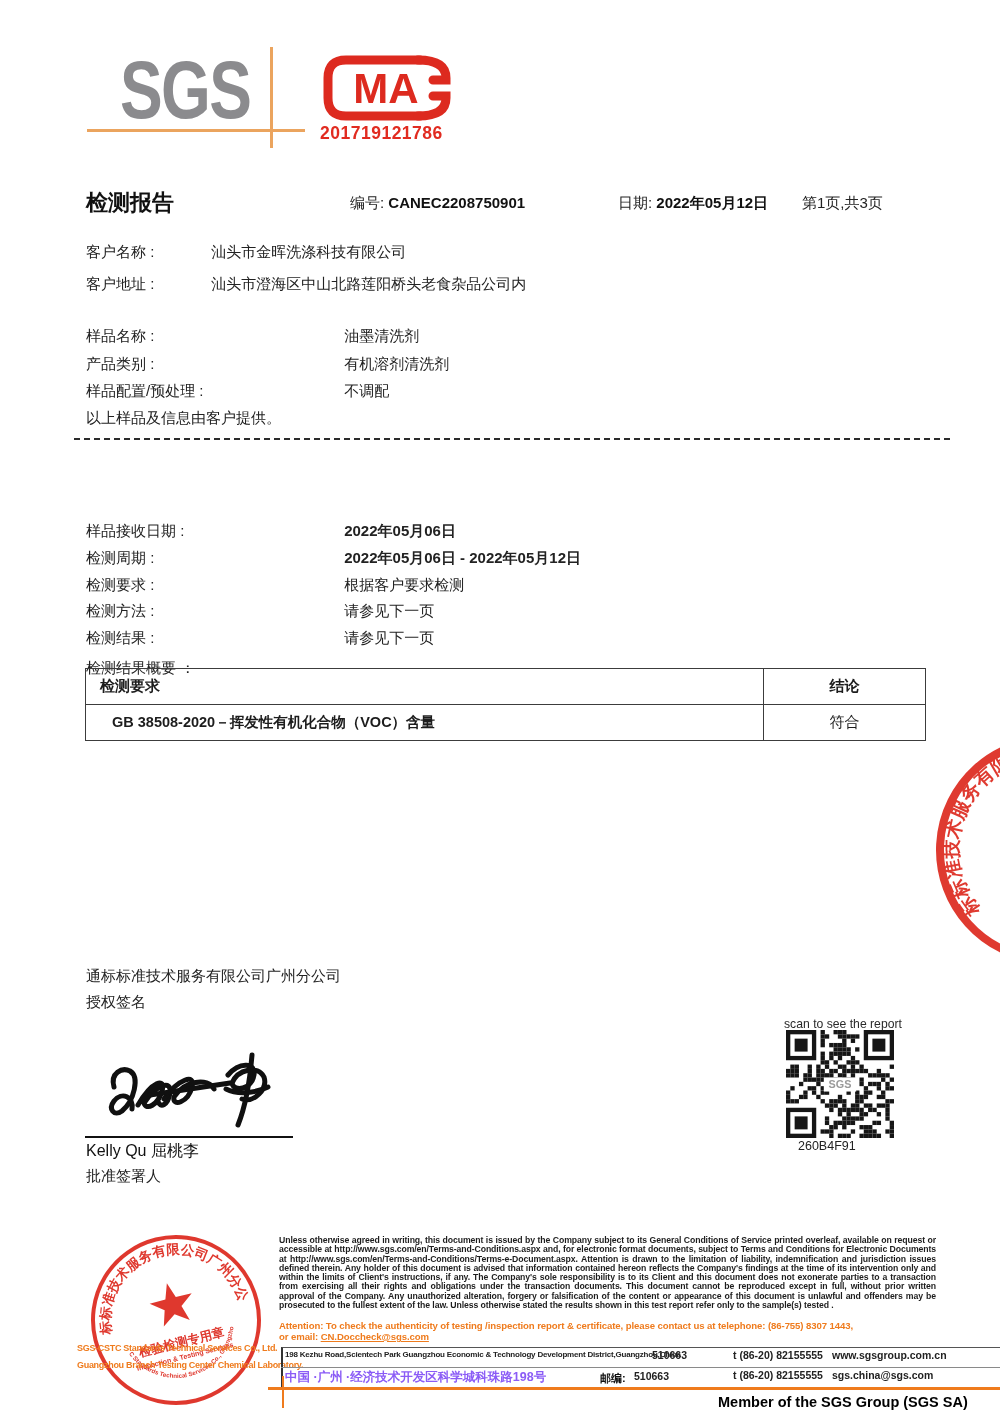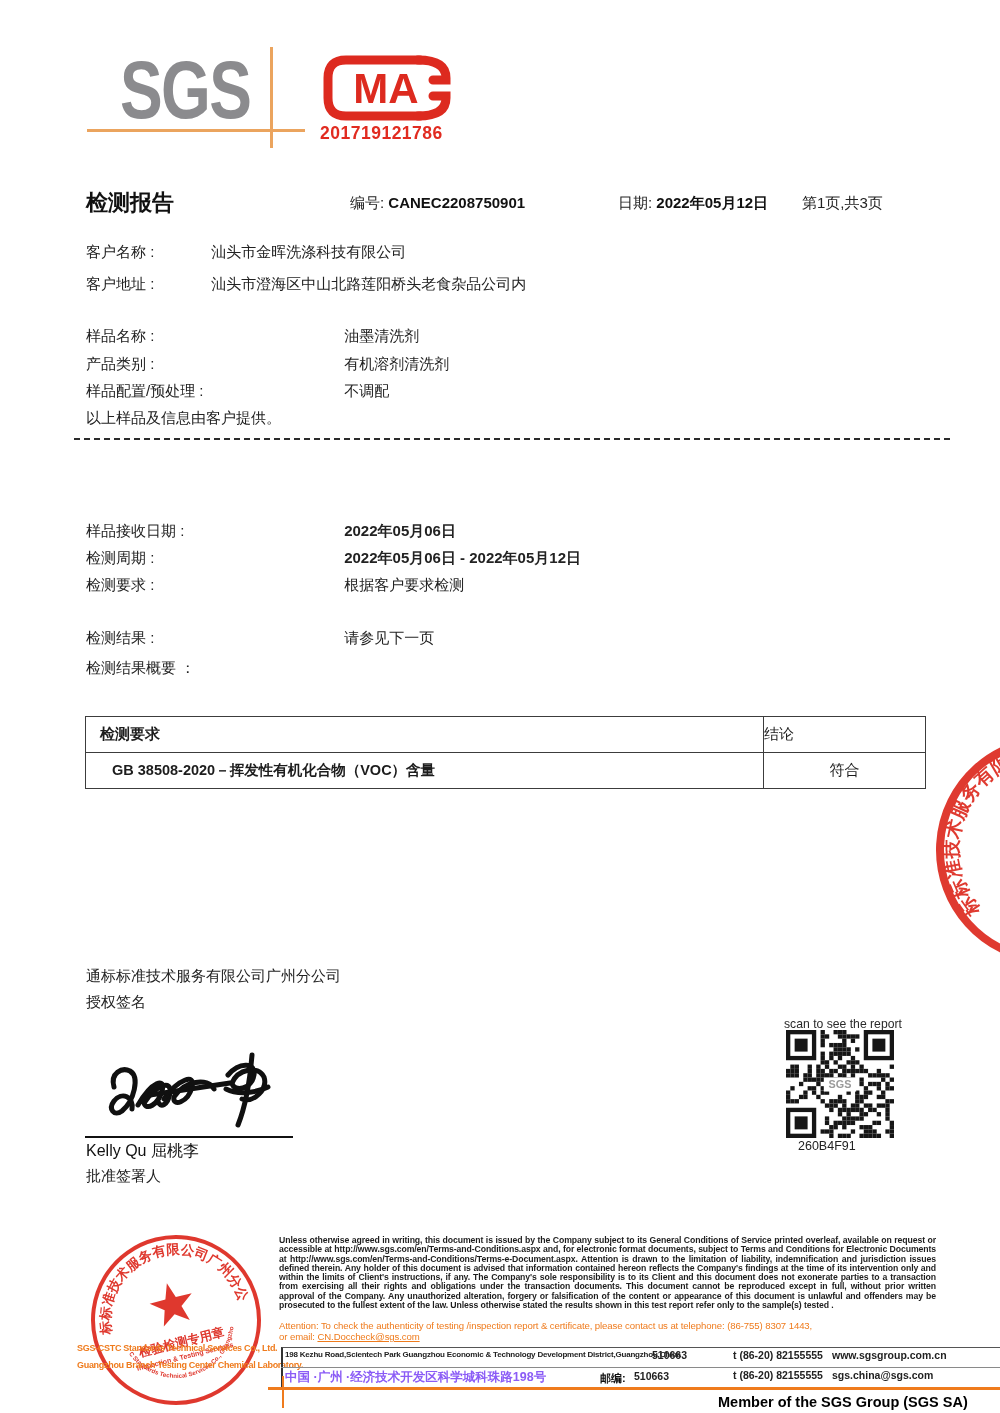--- a/index.html
+++ b/index.html
@@ -35,24 +35,24 @@
   .w121 .lbl { width:121px; }
   .w254 .lbl { width:254px; }
   .v { font-weight:normal; }
   .b { font-weight:bold; }
 
   .note { left:86px; top:409px; font-size:15px; color:#222; }
   .dashline { left:74px; top:438px; width:876px; border-top:2px dashed #2b2b2b; }
   .summary { left:86px; top:659px; font-size:15px; color:#222; }
 
   
-  .rtable { left:85px; top:716px; width:841px; border-collapse:collapse; }
+  .rtable { left:85px; top:668px; width:841px; border-collapse:collapse; }
   .rtable td { border:1.6px solid #3c3c3c; font-size:15px; color:#1c1c1c; }
   .rtable .h1 { height:36px; padding-left:14px; font-weight:bold; }
-  .rtable .h2 { width:162px; font-weight:normal; }
+  .rtable .h2 { width:162px; text-align:center; font-weight:bold; }
   .rtable .c1 { height:36px; padding-left:26px; font-weight:600; font-size:14.5px; }
   .rtable .c2 { text-align:center; }
 
   
   .stamp-right { left:930px; top:730px; width:240px; height:240px; opacity:.92; }
   .stamp-left  { left:87px;  top:1231px; width:178px; height:178px; opacity:.93; }
 
   
   .company   { left:86px; top:967px; font-size:15px; color:#222; }
   .authlabel { left:86px; top:993px; font-size:15px; color:#222; }
@@ -68,21 +68,21 @@
 
   
   .lab1 { left:77px; top:1343px; font-size:9px; letter-spacing:-.3px; font-weight:600; color:#ef7b1d; }
   .lab2 { left:77px; top:1360px; font-size:9px; letter-spacing:-.3px; font-weight:600; color:#ef7b1d; }
 
   .disclaimer {
     left:279px; top:1236px; width:657px; font-size:8.7px; line-height:9.3px;
     font-weight:bold; color:#1d1d1d; text-align:justify; letter-spacing:-.1px;
   }
   .attn { left:279px; top:1320px; width:657px; font-size:9.6px; line-height:11px;
-          font-weight:normal; color:#ef7b1d; letter-spacing:-.1px; }
+          font-weight:bold; color:#ef7b1d; letter-spacing:-.1px; }
   .attn .email { text-decoration:underline; }
 
   .addr-block { left:281px; top:1347px; width:719px; height:40px;
                 border-top:1px solid #555; border-left:2px solid #333; }
   .addr-div { left:281px; top:1367px; width:719px; height:1px; background:#8a8a8a; }
   .a-en   { left:285px; top:1350px; font-size:8px; letter-spacing:-.2px; font-weight:600; color:#222; }
   .a-enpc { left:652px; top:1349px; font-size:10.5px; font-weight:600; color:#222; }
   .a-cn   { left:285px; top:1369px; font-size:12.5px; font-weight:bold; color:#8b5cf6; }
   .a-cnpcl{ left:600px; top:1371px; font-size:11px; font-weight:bold; color:#111; }
   .a-cnpc { left:634px; top:1370px; font-size:10.5px; font-weight:600; color:#222; }
@@ -149,20 +149,24 @@
     <span class="lbl">样品接收日期 :</span>
     <span class="v b">2022年05月06日</span>
   </div>
   <div class="abs row w254" style="top:549px">
     <span class="lbl">检测周期 :</span>
     <span class="v b">2022年05月06日 - 2022年05月12日</span>
   </div>
   <div class="abs row w254" style="top:576px">
     <span class="lbl">检测要求 :</span>
     <span class="v">根据客户要求检测</span>
+  </div>
+  <div class="abs row w254" style="top:602px">
+    <span class="lbl">检测方法 :</span>
+    <span class="v">请参见下一页</span>
   </div>
   <div class="abs row w254" style="top:629px">
     <span class="lbl">检测结果 :</span>
     <span class="v">请参见下一页</span>
   </div>
   <div class="abs summary">检测结果概要 ：</div>
 
   <table class="abs rtable">
     <tbody>
       <tr>

